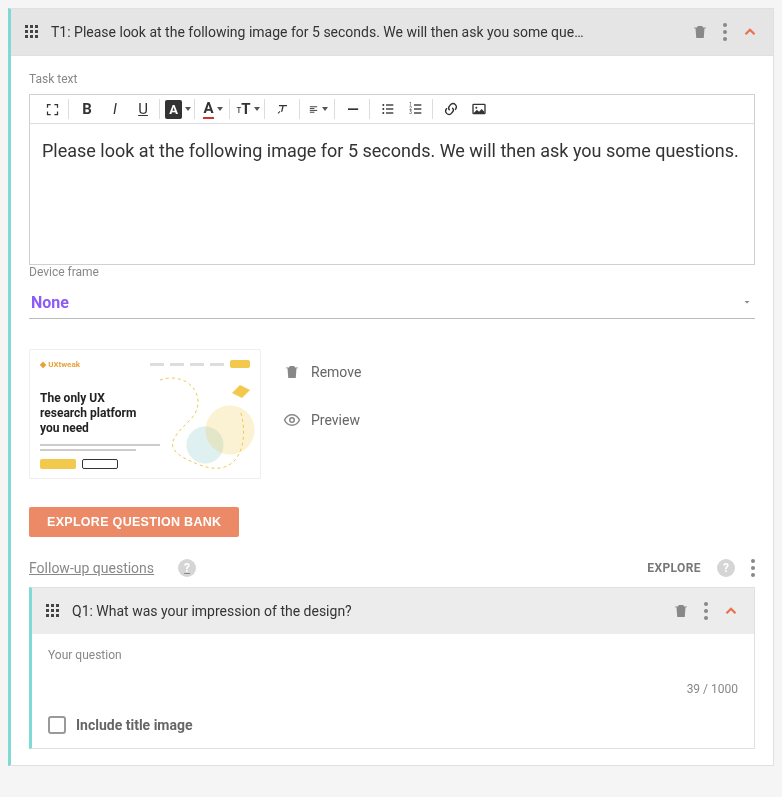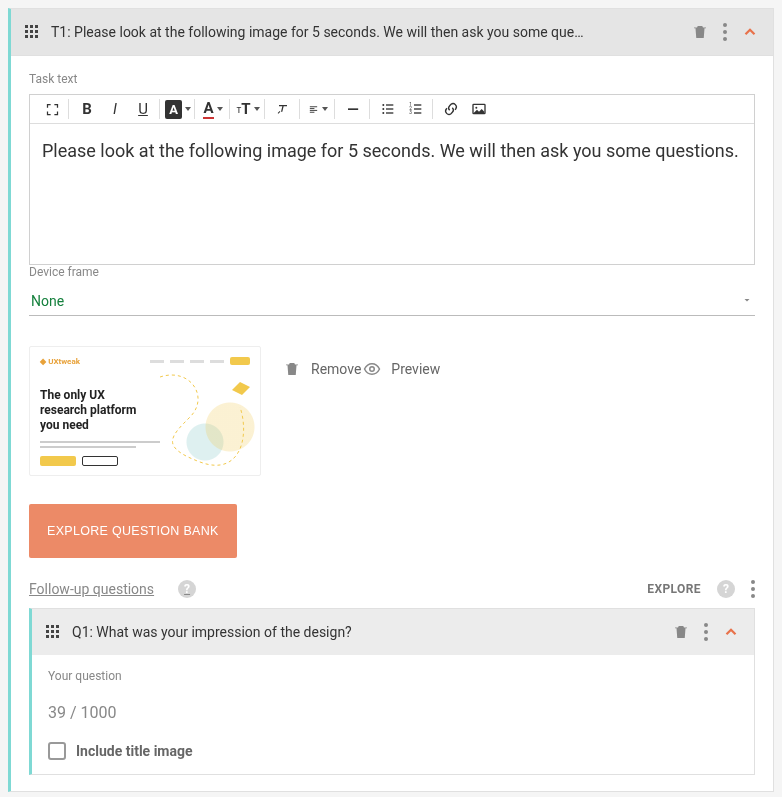--- a/index.html
+++ b/index.html
@@ -50,21 +50,21 @@
   .tb-btn { cursor:pointer; color:#333; width:20px; height:20px; display:inline-flex; align-items:center; justify-content:center; font-size:15px; }
   .tb-btn.with-caret::after { content:""; border-left:3px solid transparent; border-right:3px solid transparent; border-top:4px solid #555; margin-left:3px; }
   .tb-bg { background:#333; color:#fff; padding:2px 4px; border-radius:2px; font-weight:bold; font-size:13px; }
   .tb-bold { font-weight:bold; }
   .tb-italic { font-style:italic; }
   .tb-underline { text-decoration: underline; }
   .editor-content { padding: 14px 12px; min-height: 140px; font-size: 18px; color:#333; line-height:1.4; }
   
   .selectrow { }
   .select-ctl { display:flex; align-items:center; justify-content:space-between; border-bottom:1px solid #bbb; padding: 6px 2px; cursor:pointer; }
-  .select-val { font-size:14px; color:#15803d; }
+  .select-val { font-size:16px; color:#8b5cf6;font-weight:bold; }
   
   .thumb-row { display:flex; align-items:flex-start; gap: 22px; margin-top: 30px; }
   .thumb {
     width: 232px; height: 130px; background:#fff; border:1px solid #eee;
     border-radius:2px; position:relative; overflow:hidden; padding:10px;
     background-image:
       radial-gradient(circle at 200px 80px, rgba(240,200,80,.25) 0, rgba(240,200,80,.25) 24px, transparent 25px),
       radial-gradient(circle at 175px 95px, rgba(200,230,230,.6) 0, rgba(200,230,230,.6) 18px, transparent 19px);
   }
   .thumb .brand { font-size:8px; color:#e8a23a; font-weight:bold; }
@@ -73,48 +73,48 @@
   .thumb .navbtn { width:20px; height:8px; background:#f2c94c; border-radius:2px; }
   .thumb .hgroup { margin-top:22px; }
   .thumb h4 { font-size:12px; font-weight:700; color:#222; line-height:1.25; }
   .thumb .sub { margin-top:8px; width:120px; }
   .thumb .sub div { height:2px; background:#ccc; margin-bottom:3px; }
   .thumb .cta { margin-top:8px; display:flex; gap:6px; }
   .thumb .cta1 { width:36px; height:10px; background:#f2c94c; border-radius:2px; }
   .thumb .cta2 { width:36px; height:10px; border:1px solid #333; border-radius:2px; }
   .thumb .swirl { position:absolute; left:120px; top:20px; width:110px; height:110px; }
   
-  .thumb-actions { display:flex; flex-direction:row; gap:2px; padding-top:14px; }
+  .thumb-actions { display:flex; flex-direction:column; gap:30px; padding-top:14px; }
   .ta-row { display:flex; align-items:center; gap:10px; color:#666; cursor:pointer; font-size:14px; }
   .ta-row svg { width:18px; height:18px; }
   
   .explore-btn {
     margin-top: 28px;
     background:#ec8a67; color:#fff; border:none;
-    padding: 20px 18px; font-size:12.5px; font-weight:400;
+    padding: 8px 18px; font-size:12.5px; font-weight:700;
     letter-spacing:.3px; cursor:pointer; border-radius:2px;
   }
   
   .follow-row {
     display:flex; align-items:center; justify-content:space-between;
     margin-top: 22px; margin-bottom:10px;
   }
   .follow-left { display:flex; align-items:center; gap:24px; color:#888; font-size:14px;text-decoration:underline; }
   .follow-right { display:flex; align-items:center; gap:16px; }
   .help-circ { width:18px; height:18px; border-radius:50%; background:#d5d5d5; color:#fff; font-size:12px; font-weight:bold; display:inline-flex; align-items:center; justify-content:center; }
   .import-lbl { font-size:12px; font-weight:700; color:#777; letter-spacing:.4px; }
   
   .q-panel { border:1px solid #e0e0e0; border-left:3px solid #7fd9d4; background:#fff; margin-top:4px; }
   .q-header { display:flex; align-items:center; padding:14px; background:#ececec; }
   .q-body { padding: 14px 16px; }
   .q-input-row { display:flex; align-items:center; border-bottom:1px solid #ccc; padding-bottom:4px; }
   .q-input { flex:1; border:none; outline:none; font-size:14px; padding:6px 0; color:#333; }
   .clear-circ { width:20px; height:20px; border-radius:50%; background:#bdbdbd; color:#fff; display:inline-flex; align-items:center; justify-content:center; cursor:pointer; }
   .clear-circ svg { width:12px; height:12px; }
-  .counter { text-align:left; font-size:16px; color:#888; margin-top:20px; }
+  .counter { text-align:right; font-size:12px; color:#888; margin-top:20px; }
   .chk-row { display:flex; align-items:center; gap:10px; margin-top:20px; color:#666; font-size:14px;font-weight:bold; }
   .chk { width:18px; height:18px; border:2px solid #999; border-radius:3px; cursor:pointer; }
   
   .kebab { display:flex; flex-direction:column; gap:3px; }
   .kebab span { width:4px; height:4px; background:#888; border-radius:50%; }
 </style>
 </head>
 <body>
 
 <div class="panel">

